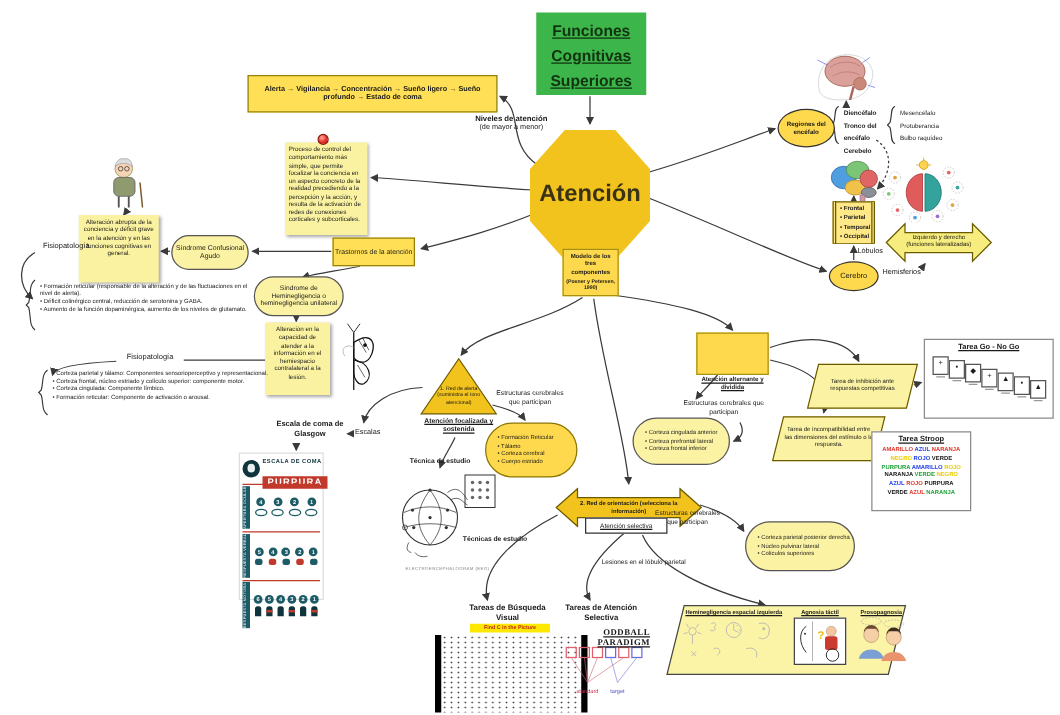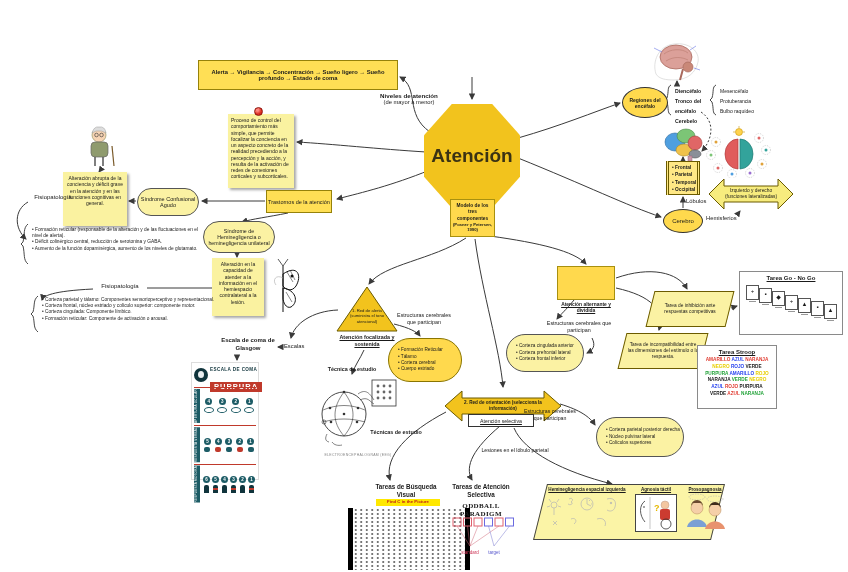--- a/index.html
+++ b/index.html
@@ -121,20 +121,21 @@
     </g>
 
     <g stroke="#333" stroke-width="0.9" fill="none">
       <path d="M28,224 C23,228 25,234 23,242 L21,244 L23,246 C25,254 23,260 28,264"></path>
       <path d="M38,296 C33,300 35,305 33,312 L31,314 L33,316 C35,323 33,328 38,332"></path>
       <path d="M671,85 C667,87 669,91 667,98 L665,100 L667,102 C669,109 667,113 671,115"></path>
       <path d="M716,85 C712,87 714,91 712,98 L710,100 L712,102 C714,109 712,113 716,115"></path>
     </g>
   </svg>
 
+  <div class="abs node green-box" style="left:429px;top:10px;width:88px;height:66px;">Funciones Cognitivas Superiores</div>
 
   <div class="abs node octagon flexc" style="left:424px;top:104px;width:96px;height:104px;">Atención</div>
 
   <div class="abs node ybox flexc" style="left:198px;top:60px;width:200px;height:30px;font-size:5.8px;font-weight:bold;padding:2px;">Alerta → Vigilancia → Concentración → Sueño ligero → Sueño profundo → Estado de coma</div>
 
   <div class="abs lbl" style="left:362px;top:92px;width:94px;text-align:center;">
     <div class="b" style="font-size:6.2px;">Niveles de atención</div>
     <div style="font-size:5.8px;">(de mayor a menor)</div>
   </div>
 
@@ -442,21 +443,21 @@
     <div class="li">Colículos superiores</div>
   </div>
   <div class="abs lbl" style="left:477px;top:447px;width:76px;font-size:5.2px;text-align:center;line-height:1.4;">Lesiones en el lóbulo parietal</div>
   <div class="abs lbl b" style="left:370px;top:429px;width:52px;font-size:5.4px;text-align:center;line-height:1.3;">Técnicas de estudio</div>
 
   <div class="abs lbl b" style="left:370px;top:483px;width:72px;font-size:6.3px;text-align:center;line-height:1.3;">Tareas de Búsqueda Visual</div>
   <div class="abs lbl hl" style="left:376px;top:499px;width:64px;">Find C in the Picture</div>
   <div class="abs node grid-dots" style="left:348px;top:508px;width:122px;height:62px;"></div>
 
   <div class="abs lbl b" style="left:444px;top:483px;width:74px;font-size:6.3px;text-align:center;line-height:1.3;">Tareas de Atención Selectiva</div>
-  <div class="abs lbl b serif" style="left:442px;top:502px;width:78px;font-size:7px;text-align:center;letter-spacing:.4px;">ODDBALL PARADIGM</div>
+  <div class="abs lbl b serif" style="left:442px;top:502px;width:78px;font-size:7px;text-align:right;letter-spacing:.4px;text-decoration:underline;">ODDBALL PARADIGM</div>
   <svg class="abs node" style="left:452px;top:516px;" width="64" height="46" viewBox="0 0 64 46">
     <g fill="none" stroke-width="1">
       <rect x="1" y="2" width="8" height="8" stroke="#e0606e"></rect>
       <rect x="11.5" y="2" width="8" height="8" stroke="#e0606e"></rect>
       <rect x="22" y="2" width="8" height="8" stroke="#e0606e"></rect>
       <rect x="32.5" y="2" width="8" height="8" stroke="#6a6ae0"></rect>
       <rect x="43" y="2" width="8" height="8" stroke="#e0606e"></rect>
       <rect x="53.5" y="2" width="8" height="8" stroke="#6a6ae0"></rect>
     </g>
     <g stroke="#d06a7a" stroke-width="0.5">

